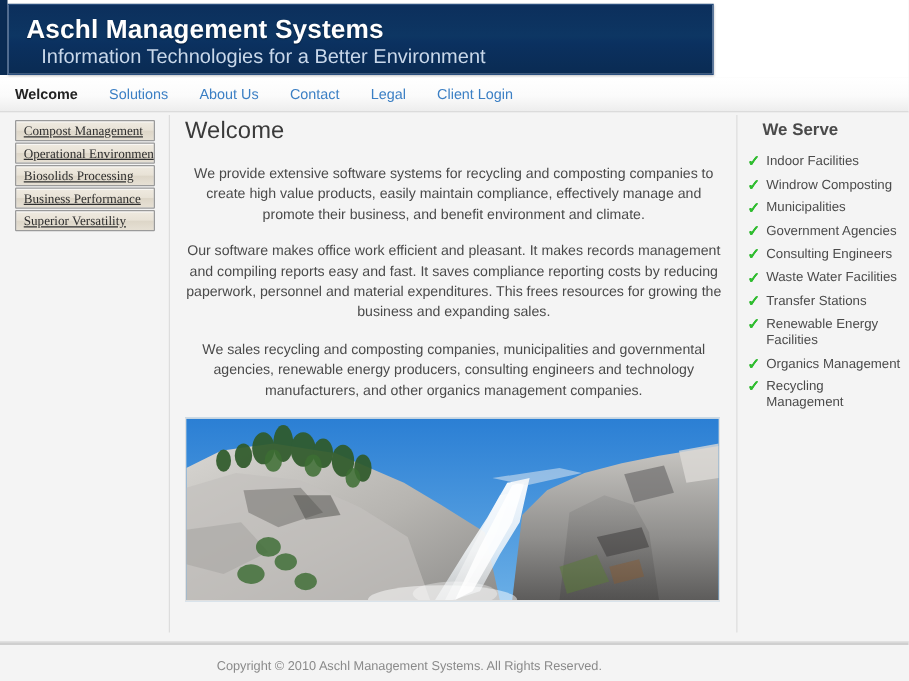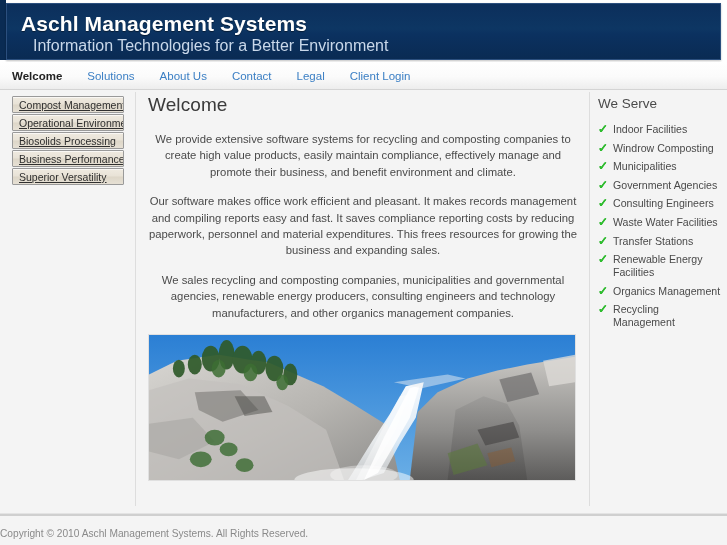--- a/index.html
+++ b/index.html
@@ -30,21 +30,21 @@
     left: 0;
     top: 0;
     width: 727px;
     height: 62px;
     background: #ffffff;
   }
   .header-band {
     position: absolute;
     left: 6px;
     top: 3px;
-    width: 715px;
+    width: 565px;
     height: 57px;
     background: linear-gradient(180deg, #0c2f5c 0%, #0d3663 45%, #0b3160 55%, #0a2b53 100%);
     border: 1px solid #2b4f7e;
     box-sizing: border-box;
     box-shadow: 0 1px 2px rgba(0,0,0,0.25);
   }
   .header-leftedge {
     position: absolute;
     left: 0;
     top: 0;
@@ -149,20 +149,21 @@
     box-sizing: border-box;
     background: linear-gradient(180deg, #efeae0 0%, #e8e2d6 48%, #ddd6c8 52%, #e6e0d4 100%);
     border: 1px solid #9a9a9a;
     border-radius: 1px;
     font-size: 10.5px;
     color: #2f2f2f;
     white-space: nowrap;
     overflow: hidden;
     cursor: pointer;
     box-shadow: inset 0 1px 0 rgba(255,255,255,0.65);
+    font-family: Liberation Serif, serif;
   }
 
   
   .main {
     position: absolute;
     left: 148px;
     top: 0;
     width: 430px;
   }
   .page-title {
@@ -195,22 +196,22 @@
   
   .aside {
     position: absolute;
     left: 598px;
     top: 6px;
     width: 124px;
   }
   .aside-title {
     font-size: 13.5px;
     color: #4a4a4a;
-    font-weight: normal;
-    margin: 0 0 11px 0;
+    font-weight: bold;
+    margin: 0 0 11px 12px;
     line-height: 16px;
   }
   .serve-item {
     position: relative;
     font-size: 10.6px;
     color: #4a4a4a;
     line-height: 13px;
     padding-left: 15px;
     margin-bottom: 5.6px;
   }
@@ -234,21 +235,21 @@
     height: 3px;
     background: #cfcfcf;
     border-top: 1px solid #e3e3e3;
     box-sizing: border-box;
   }
   .footer-text {
     position: absolute;
     left: 0;
     top: 527px;
     width: 655px;
-    text-align: left;
+    text-align: center;
     font-size: 10.2px;
     color: #8a8a8a;
     line-height: 13px;
   }
 </style>
 </head>
 <body>
 
 <div class="page">
 

